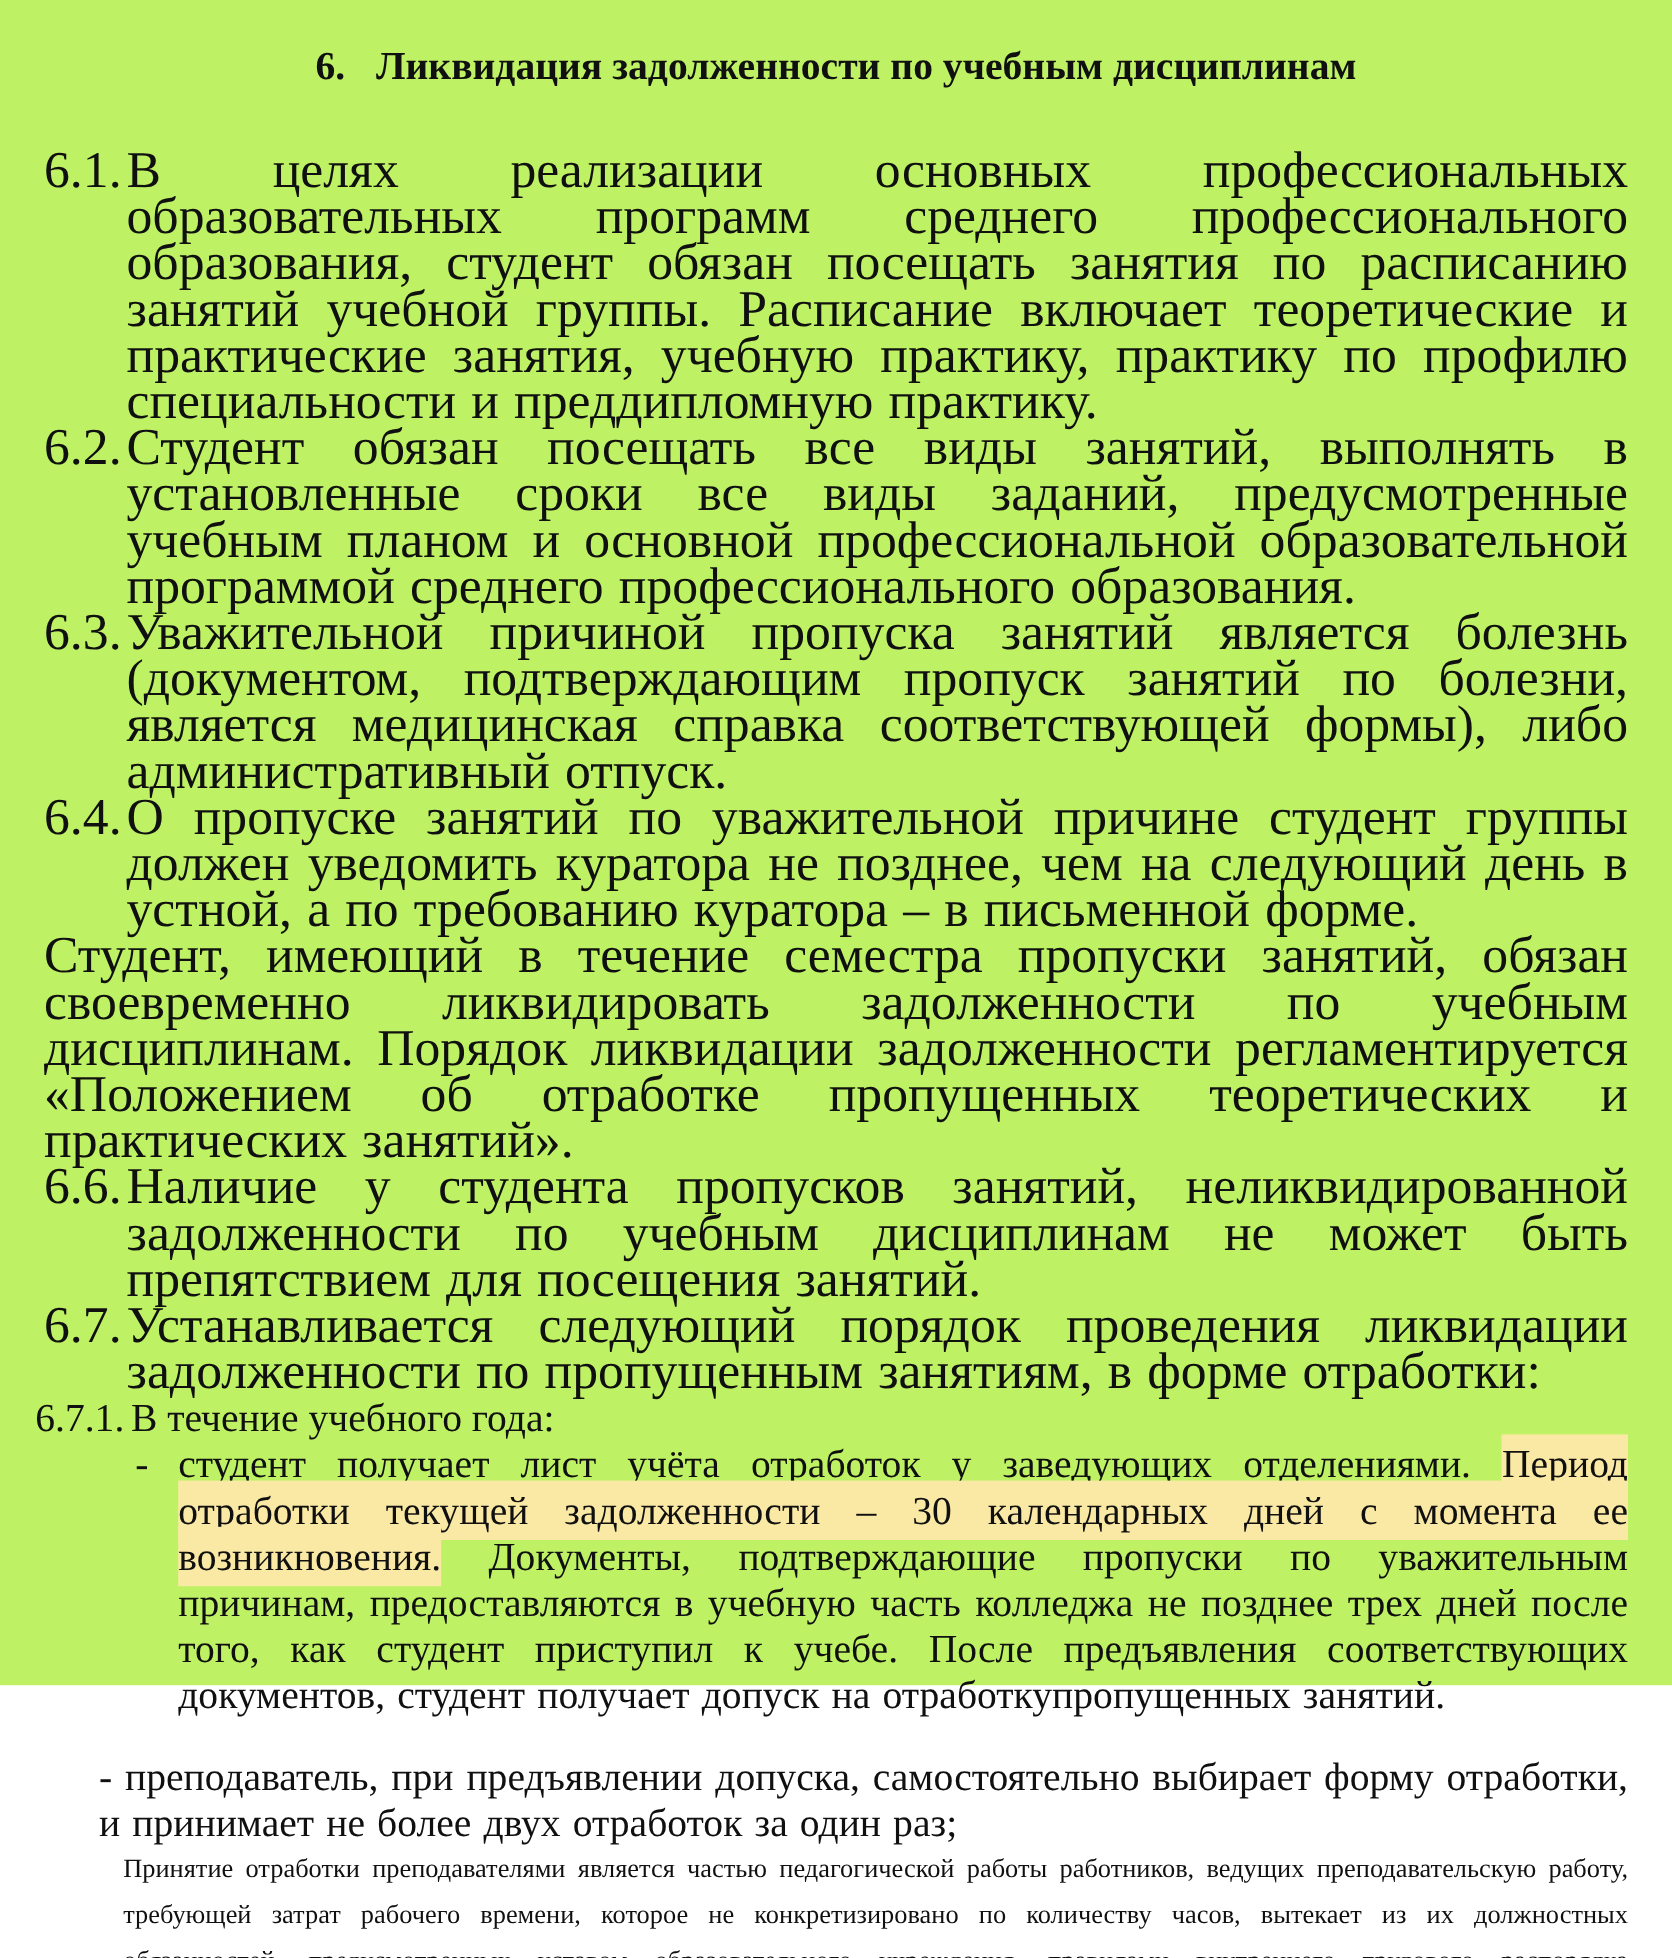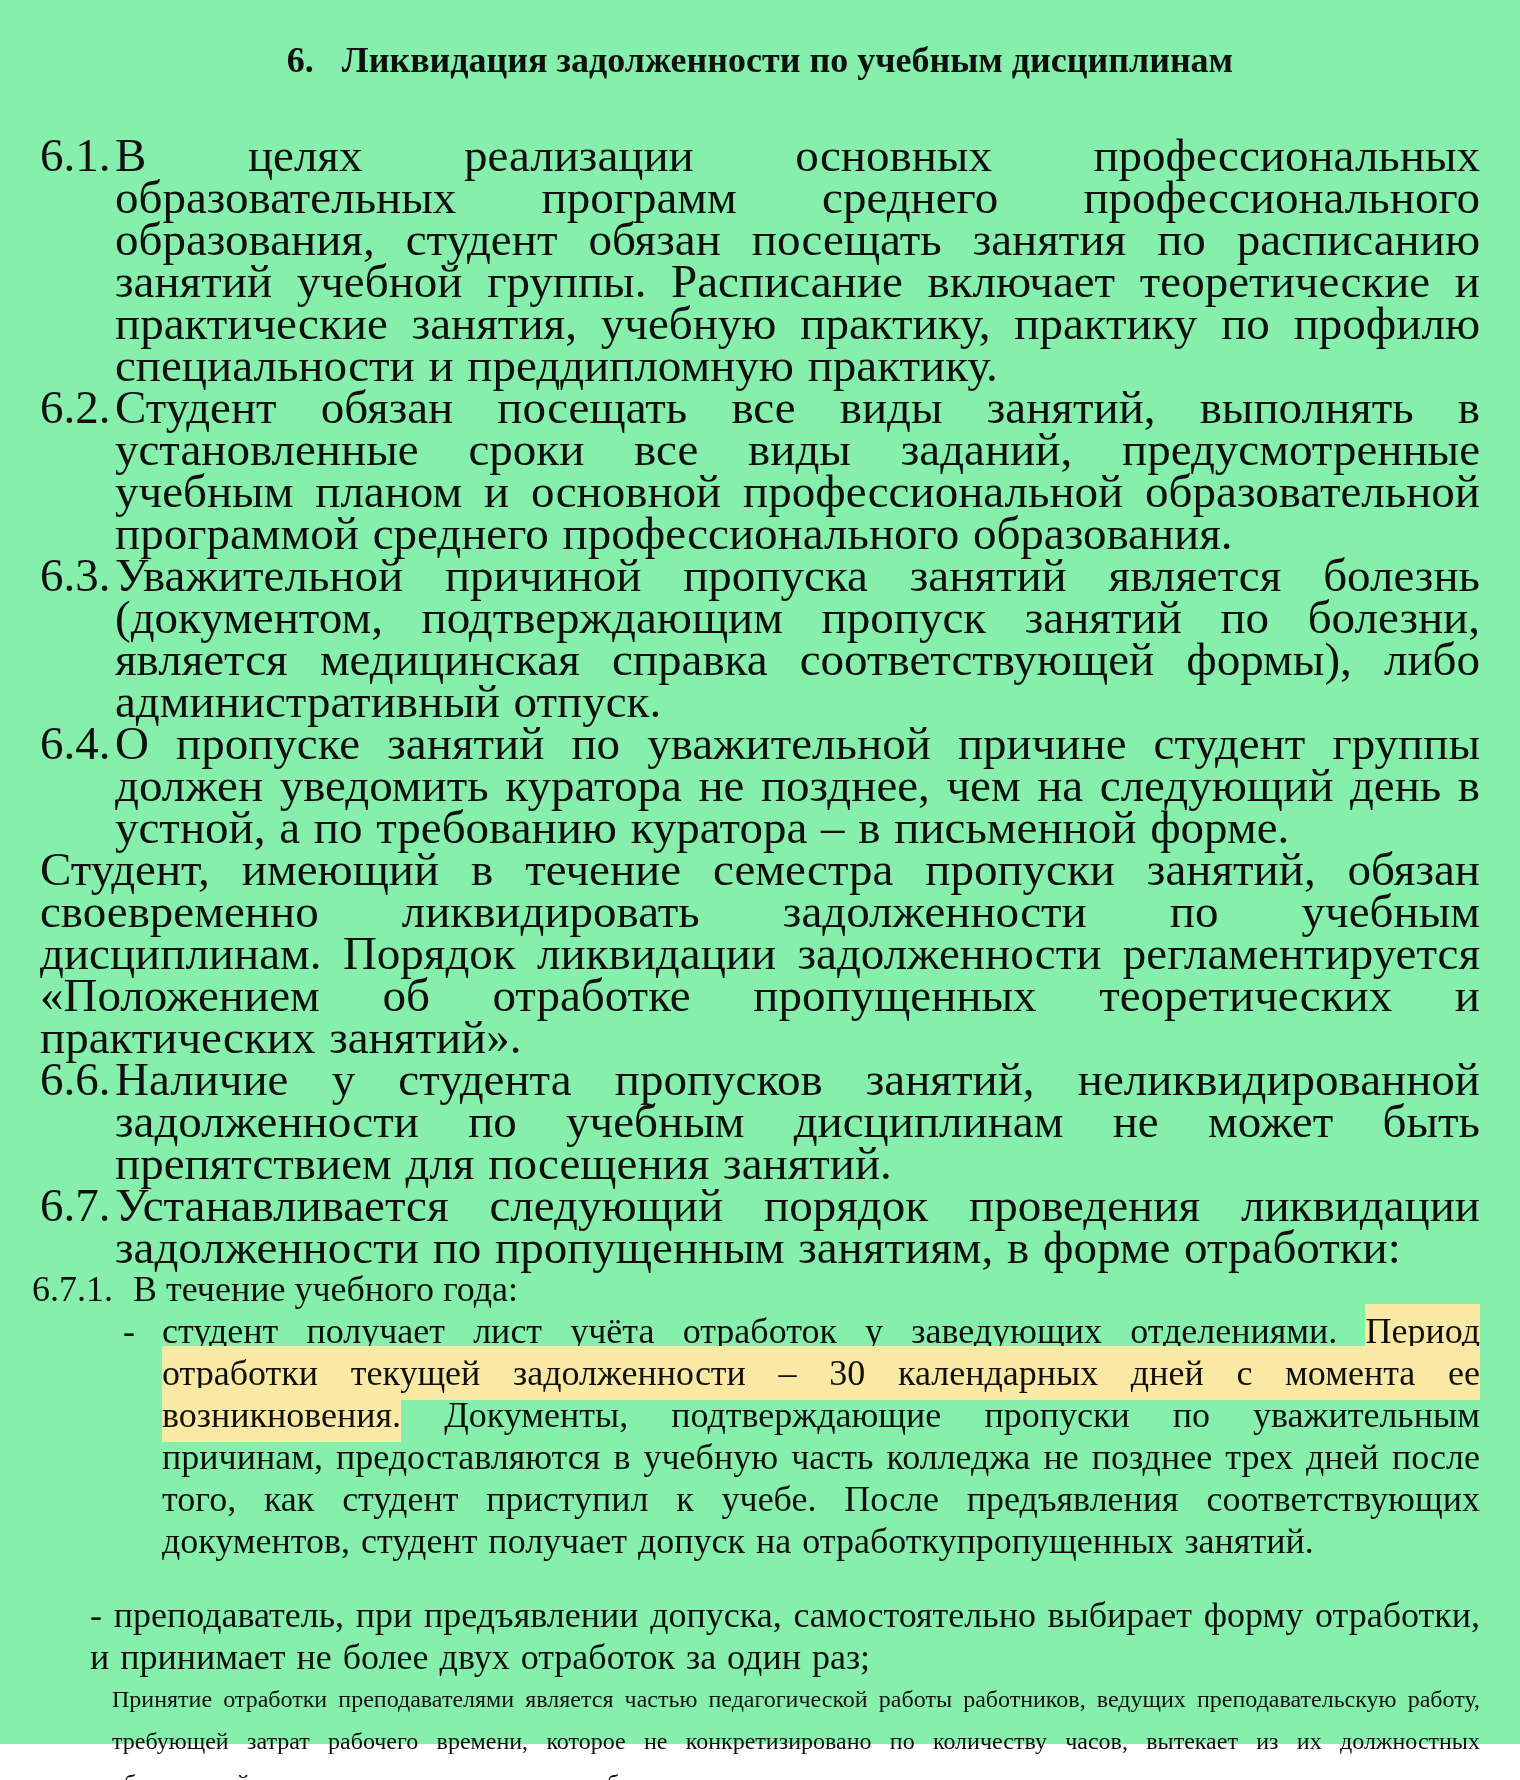--- a/index.html
+++ b/index.html
@@ -10,23 +10,23 @@
   body {
     width: 1520px;
     height: 1780px;
     overflow: hidden;
     font-family: "Liberation Serif", serif;
     color: #101010;
   }
   .page {
     box-sizing: border-box;
     width: 1520px;
-    height: 1744px;
+    height: 1532px;
     padding: 26px 40px 0 40px;
-    background: #86efac;
+    background: #bef264;
   }
   .doc-title {
     text-align: center;
     font-weight: bold;
     font-size: 36px;
     line-height: 44px;
     margin: 12px 0 52px 0;
   }
   .doc-title .t-num {
     margin-right: 28px;
@@ -45,21 +45,21 @@
     text-align: justify;
     word-spacing: 2px;
   }
   .sub-para {
     margin-left: -8px;
     font-size: 36px;
     line-height: 42px;
     text-align: left;
   }
   .sub-para .num {
-    margin-right: 20px;
+    margin-right: 6px;
   }
   .bullet-1 {
     display: flex;
     margin-left: 83px;
     font-size: 36px;
     line-height: 42px;
   }
   .bullet-1 .dash {
     flex: 0 0 39px;
   }

